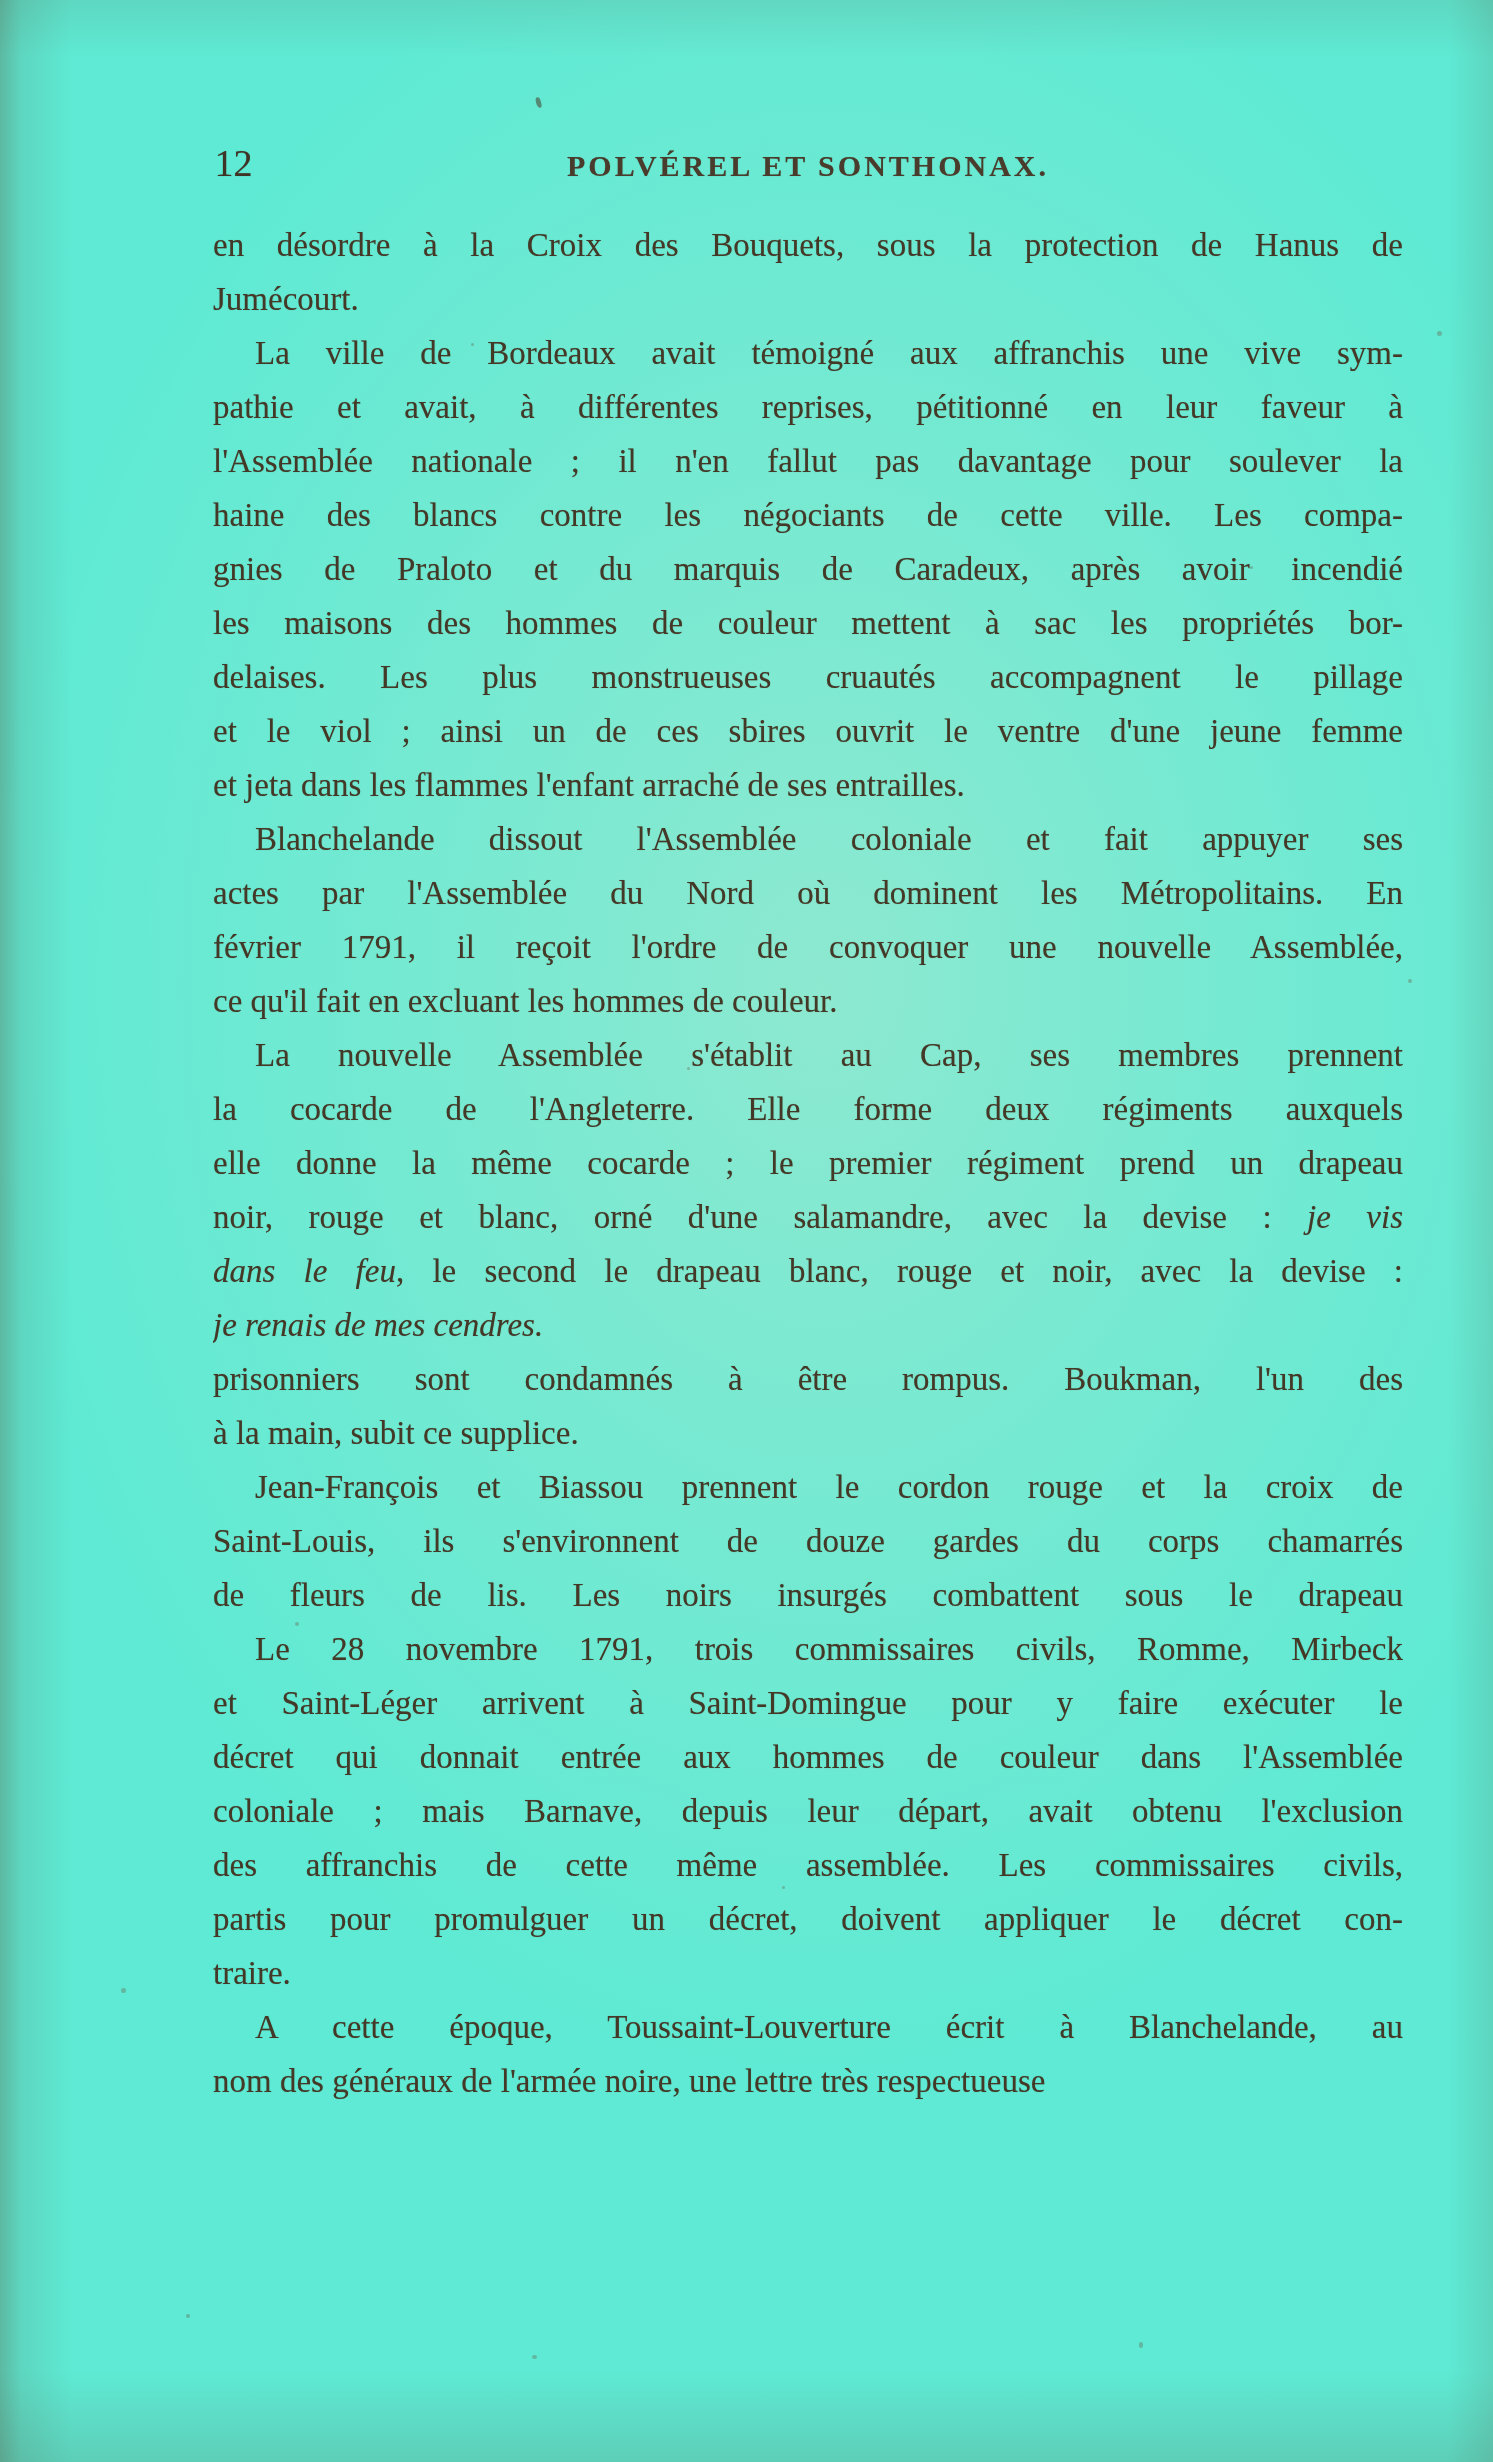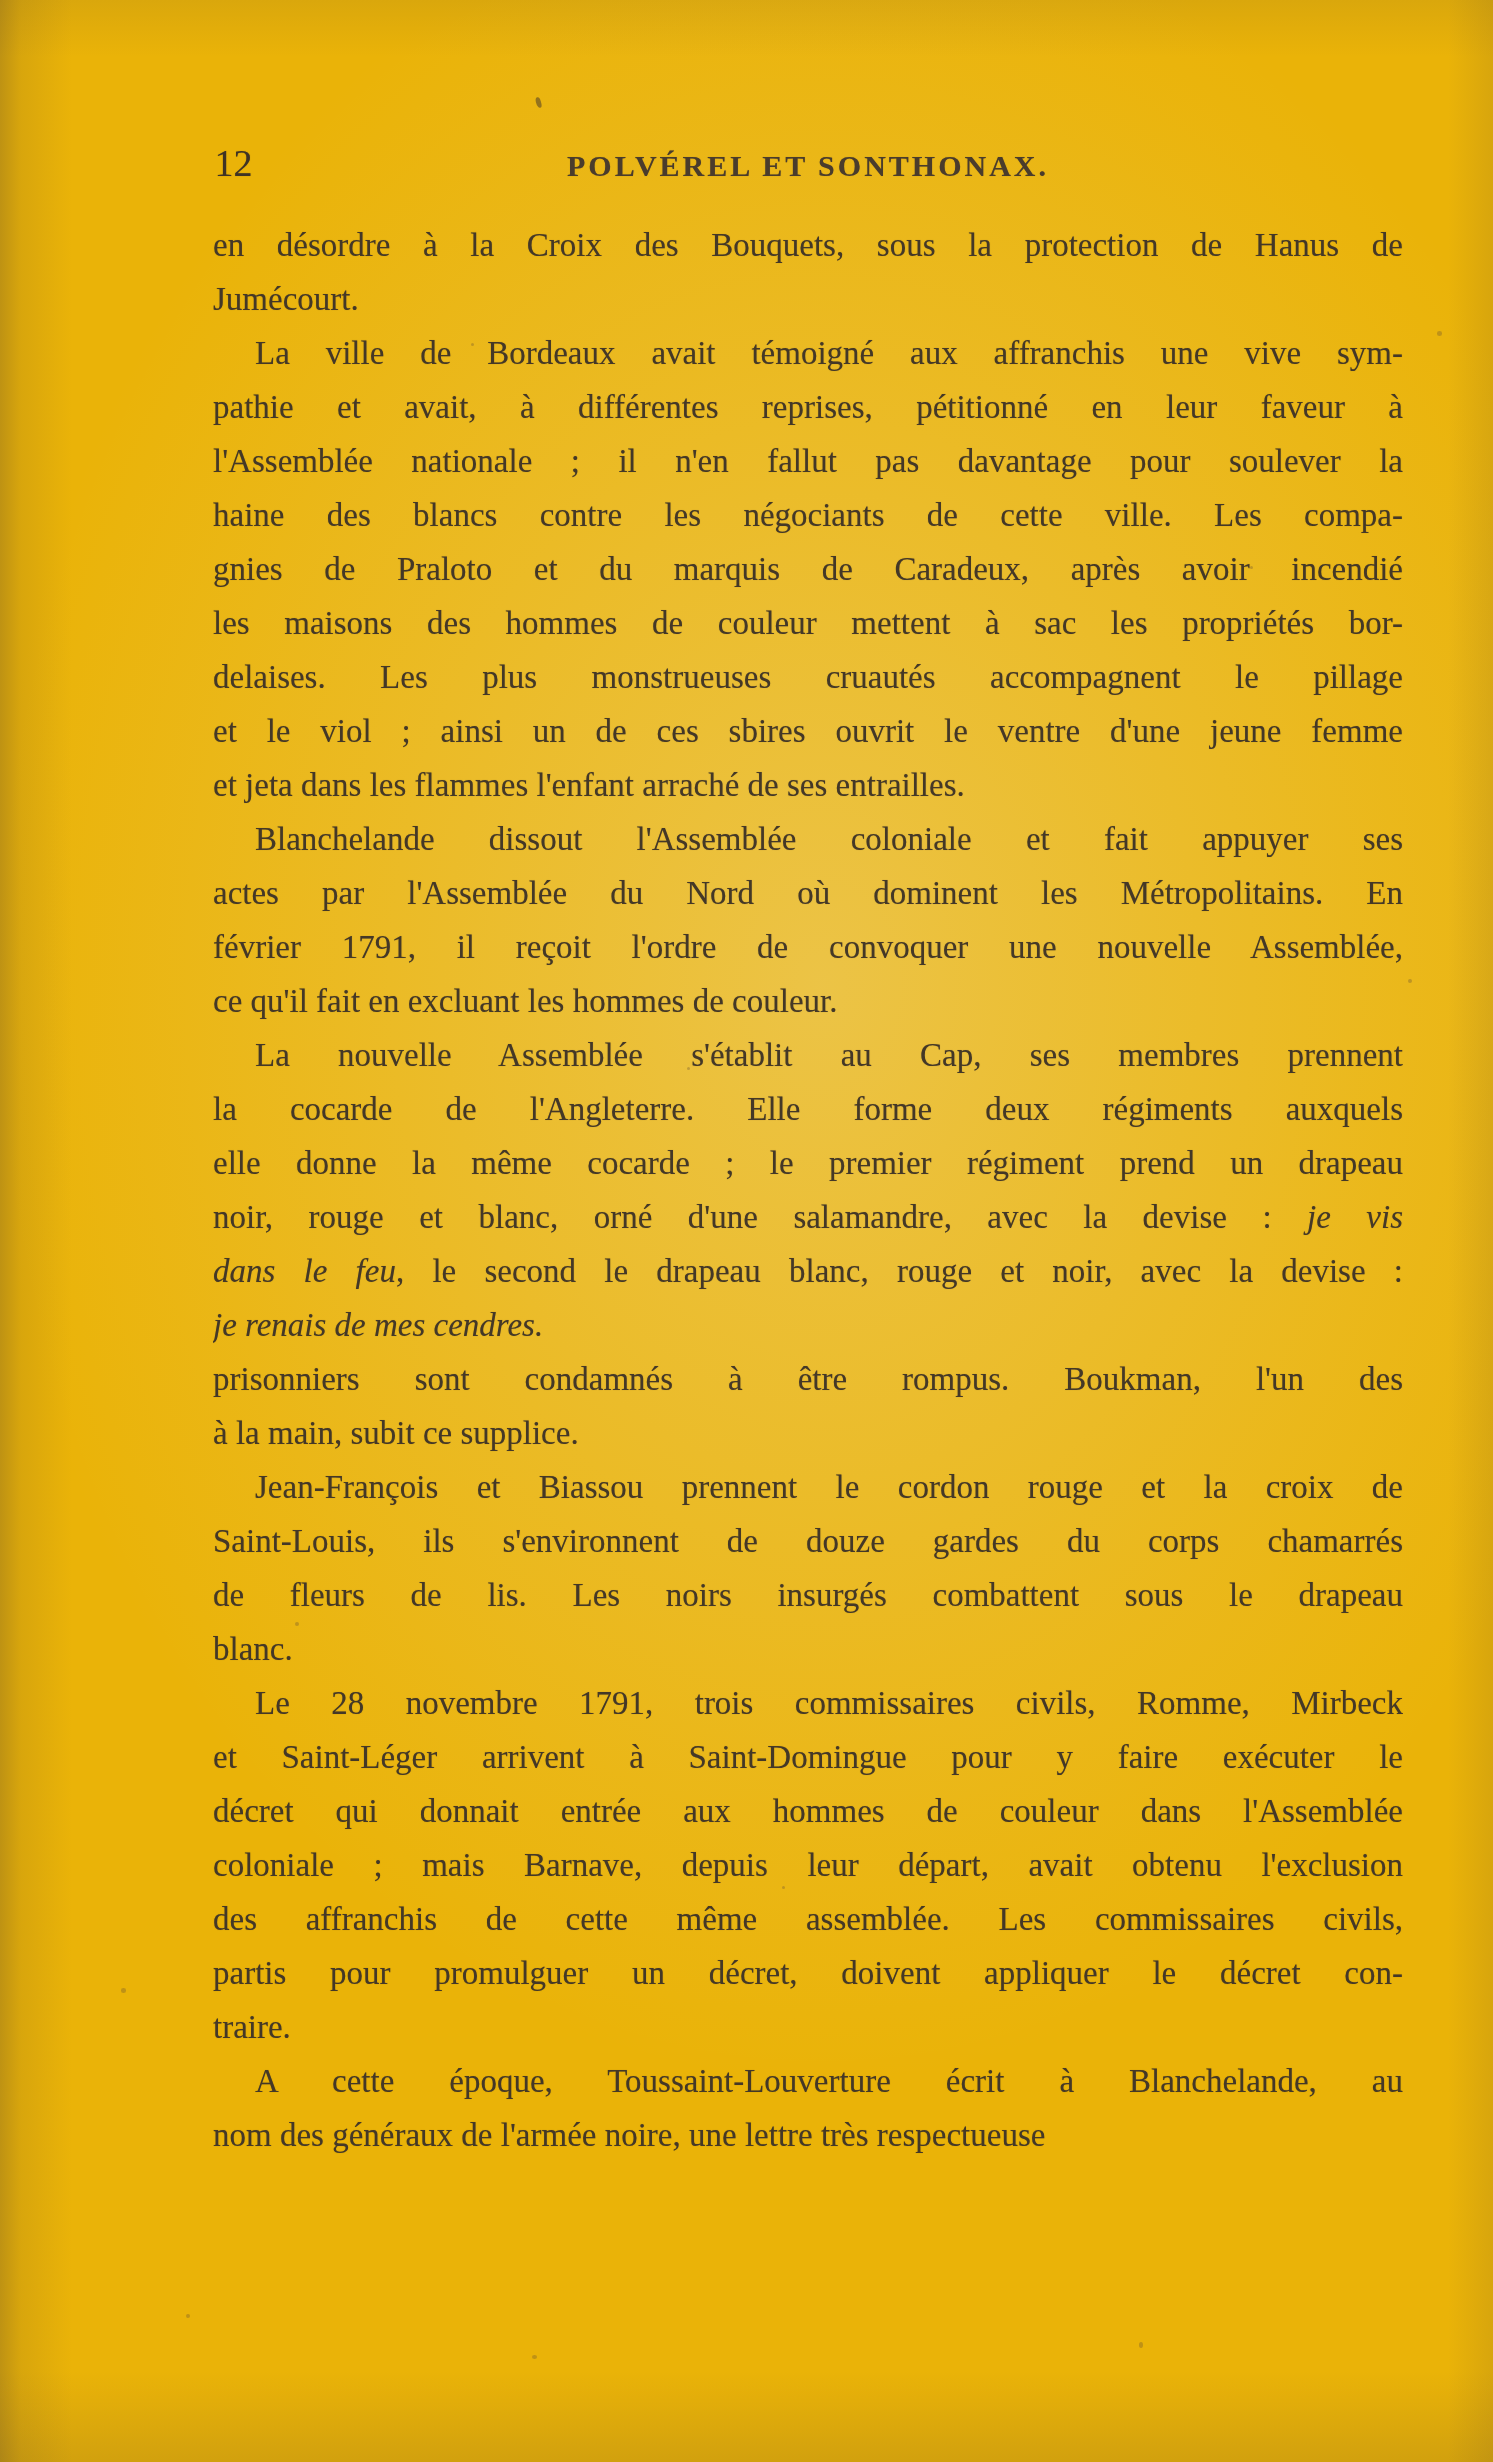--- a/index.html
+++ b/index.html
@@ -87,21 +87,21 @@
     background: rgba(103,79,53,.33);
     border-radius: 50%;
     z-index: 1;
     pointer-events: none;
   }
   .speck.mark { background: rgba(74,58,40,.55); border-radius: 60% 60% 50% 70%; transform: rotate(-14deg); }
 </style>
 </head>
 <body>
 
-<div class="page" style="background-color: #eab308;">
+<div class="page" style="background-color: #5eead4;">
   <div class="vignette"></div>
 
   <div class="header">
     <span class="pagenum">12</span>
     <span class="title" style="color: rgb(74, 60, 44); font-weight: bold;">POLVÉREL ET SONTHONAX.</span>
   </div>
 
   <div class="text" style="color: rgb(68, 56, 39);">
       <div class="line"><span>en désordre à la Croix des Bouquets, sous la protection de Hanus de</span></div>
       <div class="line last"><span>Jumécourt.</span></div>
@@ -122,21 +122,20 @@
       <div class="line"><span>la cocarde de l'Angleterre. Elle forme deux régiments auxquels</span></div>
       <div class="line"><span>elle donne la même cocarde ; le premier régiment prend un drapeau</span></div>
       <div class="line"><span>noir, rouge et blanc, orné d'une salamandre, avec la devise : </span><i>je vis</i></div>
       <div class="line"><i>dans le feu</i><span>, le second le drapeau blanc, rouge et noir, avec la devise :</span></div>
       <div class="line last"><i>je renais de mes cendres.</i></div>
       <div class="line"><span>prisonniers sont condamnés à être rompus. Boukman, l'un des</span></div>
       <div class="line last"><span>à la main, subit ce supplice.</span></div>
       <div class="line indent"><span>Jean-François et Biassou prennent le cordon rouge et la croix de</span></div>
       <div class="line"><span>Saint-Louis, ils s'environnent de douze gardes du corps chamarrés</span></div>
       <div class="line"><span>de fleurs de lis. Les noirs insurgés combattent sous le drapeau</span></div>
-      <div class="line last"><span>blanc.</span></div>
       <div class="line indent"><span>Le 28 novembre 1791, trois commissaires civils, Romme, Mirbeck</span></div>
       <div class="line"><span>et Saint-Léger arrivent à Saint-Domingue pour y faire exécuter le</span></div>
       <div class="line"><span>décret qui donnait entrée aux hommes de couleur dans l'Assemblée</span></div>
       <div class="line"><span>coloniale ; mais Barnave, depuis leur départ, avait obtenu l'exclusion</span></div>
       <div class="line"><span>des affranchis de cette même assemblée. Les commissaires civils,</span></div>
       <div class="line"><span>partis pour promulguer un décret, doivent appliquer le décret con-</span></div>
       <div class="line last"><span>traire.</span></div>
       <div class="line indent"><span>A cette époque, Toussaint-Louverture écrit à Blanchelande, au</span></div>
       <div class="line last"><span>nom des généraux de l'armée noire, une lettre très respectueuse</span></div>
     </div>

